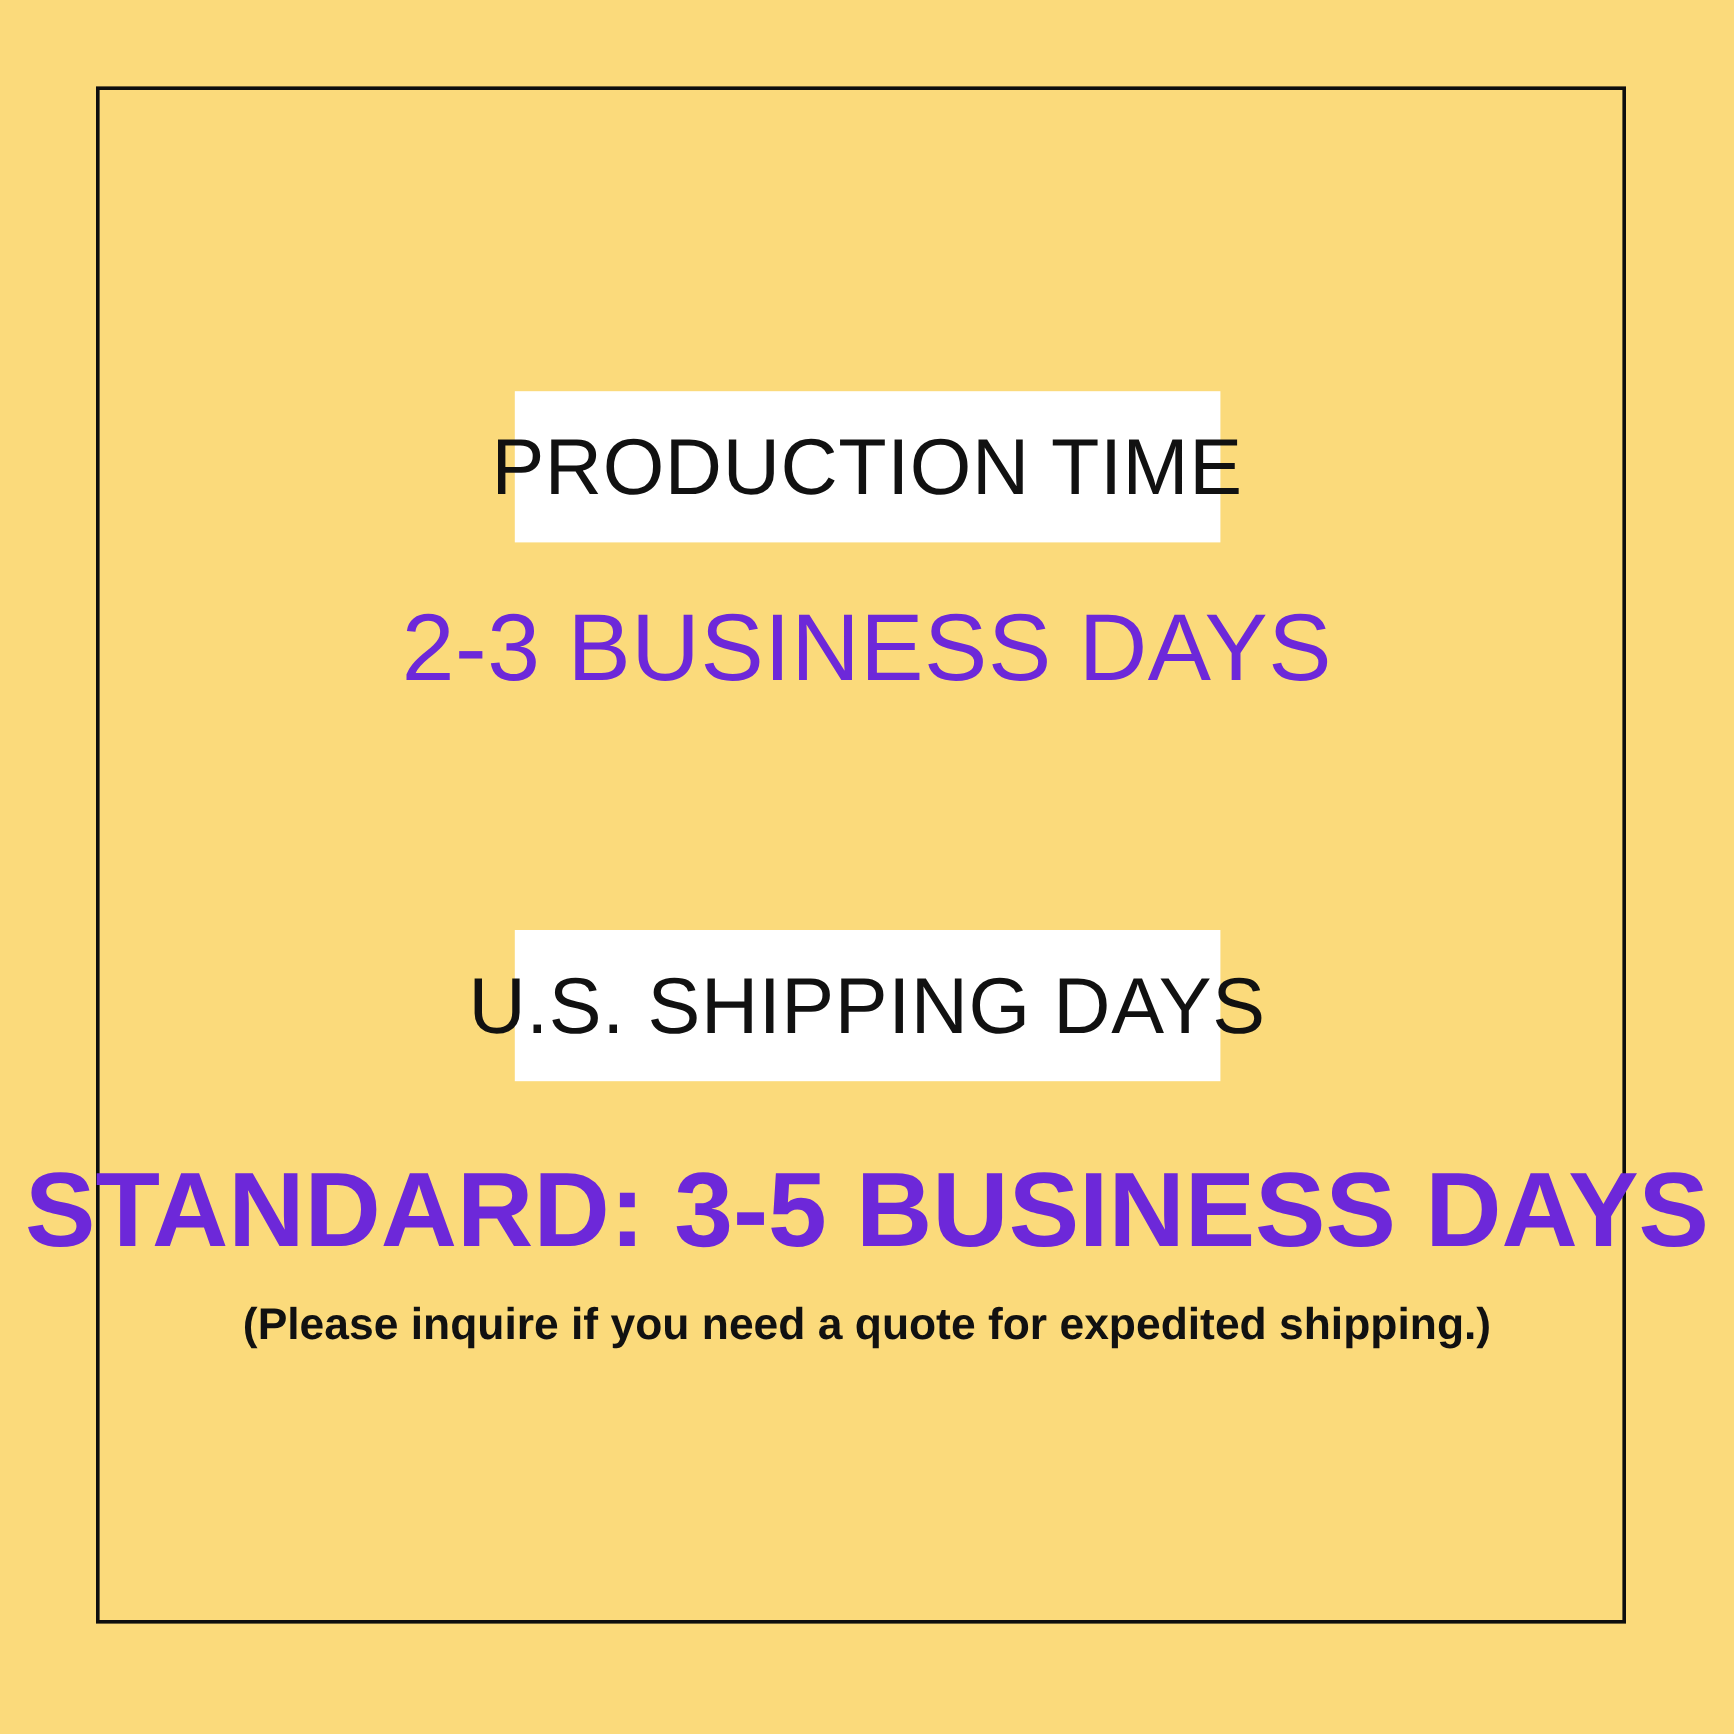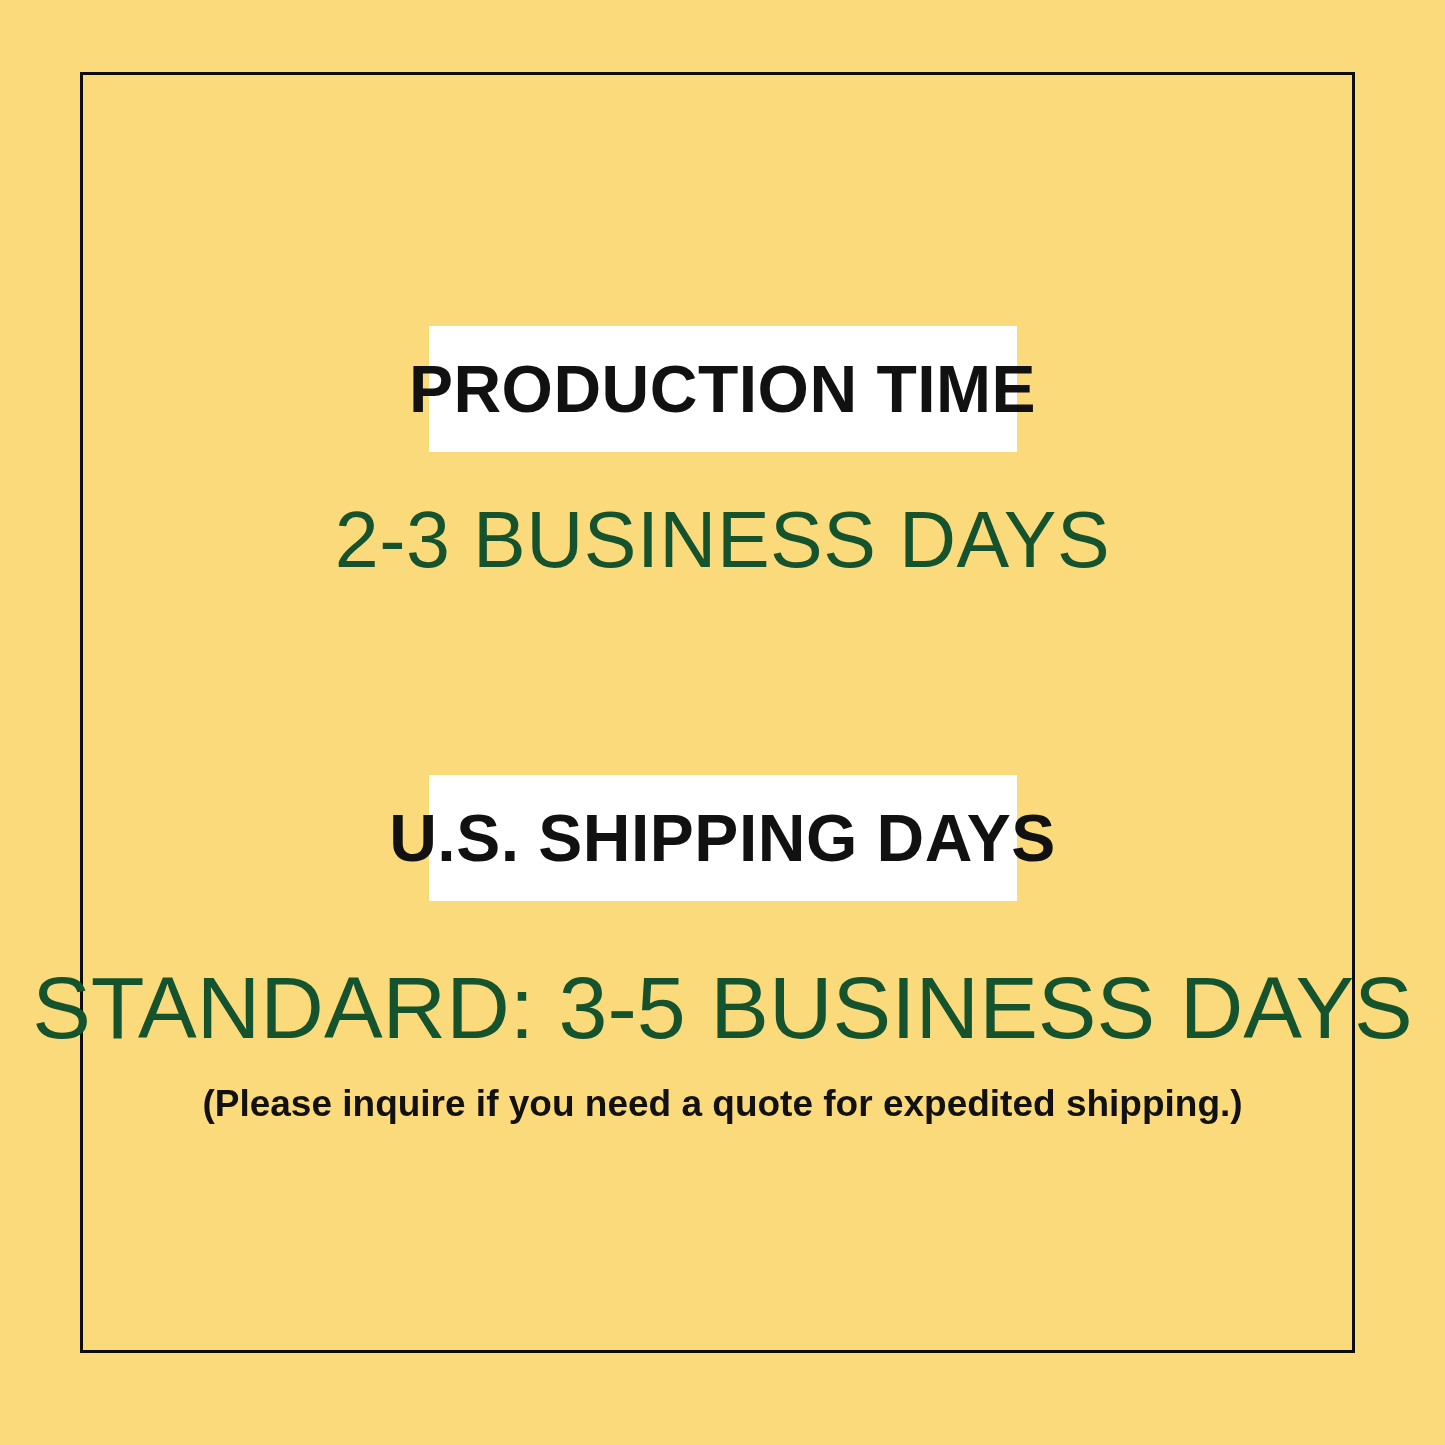--- a/index.html
+++ b/index.html
@@ -45,34 +45,33 @@
   }
 
   .label-box {
     background: #ffffff;
     width: 588px;
     height: 126px;
     display: flex;
     align-items: center;
     justify-content: center;
     box-sizing: border-box;
-    font-weight: bold;
   }
 
   .label-box .label-text {
     font-size: 66px;
     line-height: 1;
     color: #111111;
     letter-spacing: 0.5px;
     transform: scaleX(1.0);
     white-space: nowrap;
   }
 
   .value-line {
-    color: #14532d;
+    color: #6d28d9;
     line-height: 1;
     white-space: nowrap;
     text-align: center;
   }
 
   #production-value {
     font-size: 79px;
     letter-spacing: 0.5px;
   }
 
@@ -86,21 +85,21 @@
     line-height: 1;
     color: #111111;
     white-space: nowrap;
     text-align: center;
   }
 
   
   #box-production   { margin-top: 326px; }
   #production-value { margin-top: 48px; }
   #box-shipping     { margin-top: 196px; }
-  #shipping-value   { margin-top: 63px; }
+  #shipping-value   { margin-top: 63px; font-weight: bold; }
   #shipping-note    { margin-top: 33px; font-weight: bold; }
 </style>
 </head>
 <body>
 
 <div id="graphic">
 
   <div id="frame"></div>
 
   <div id="content">

